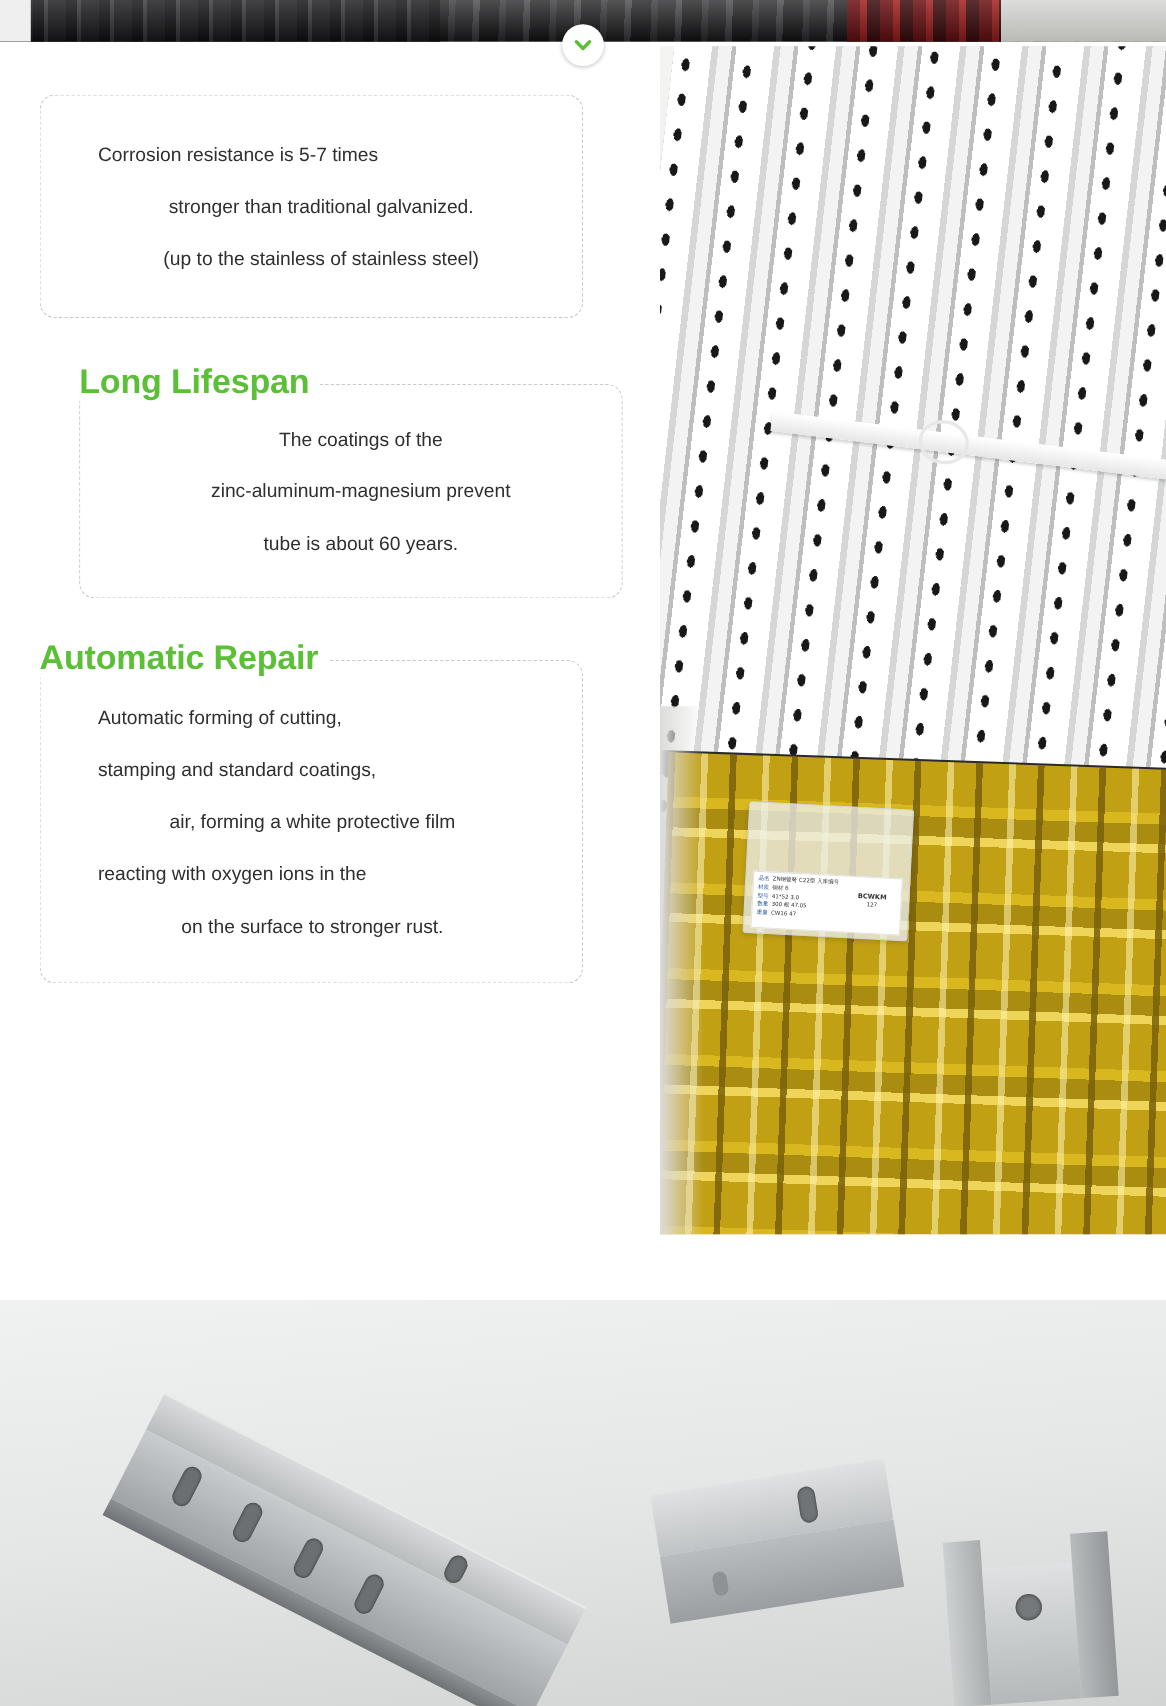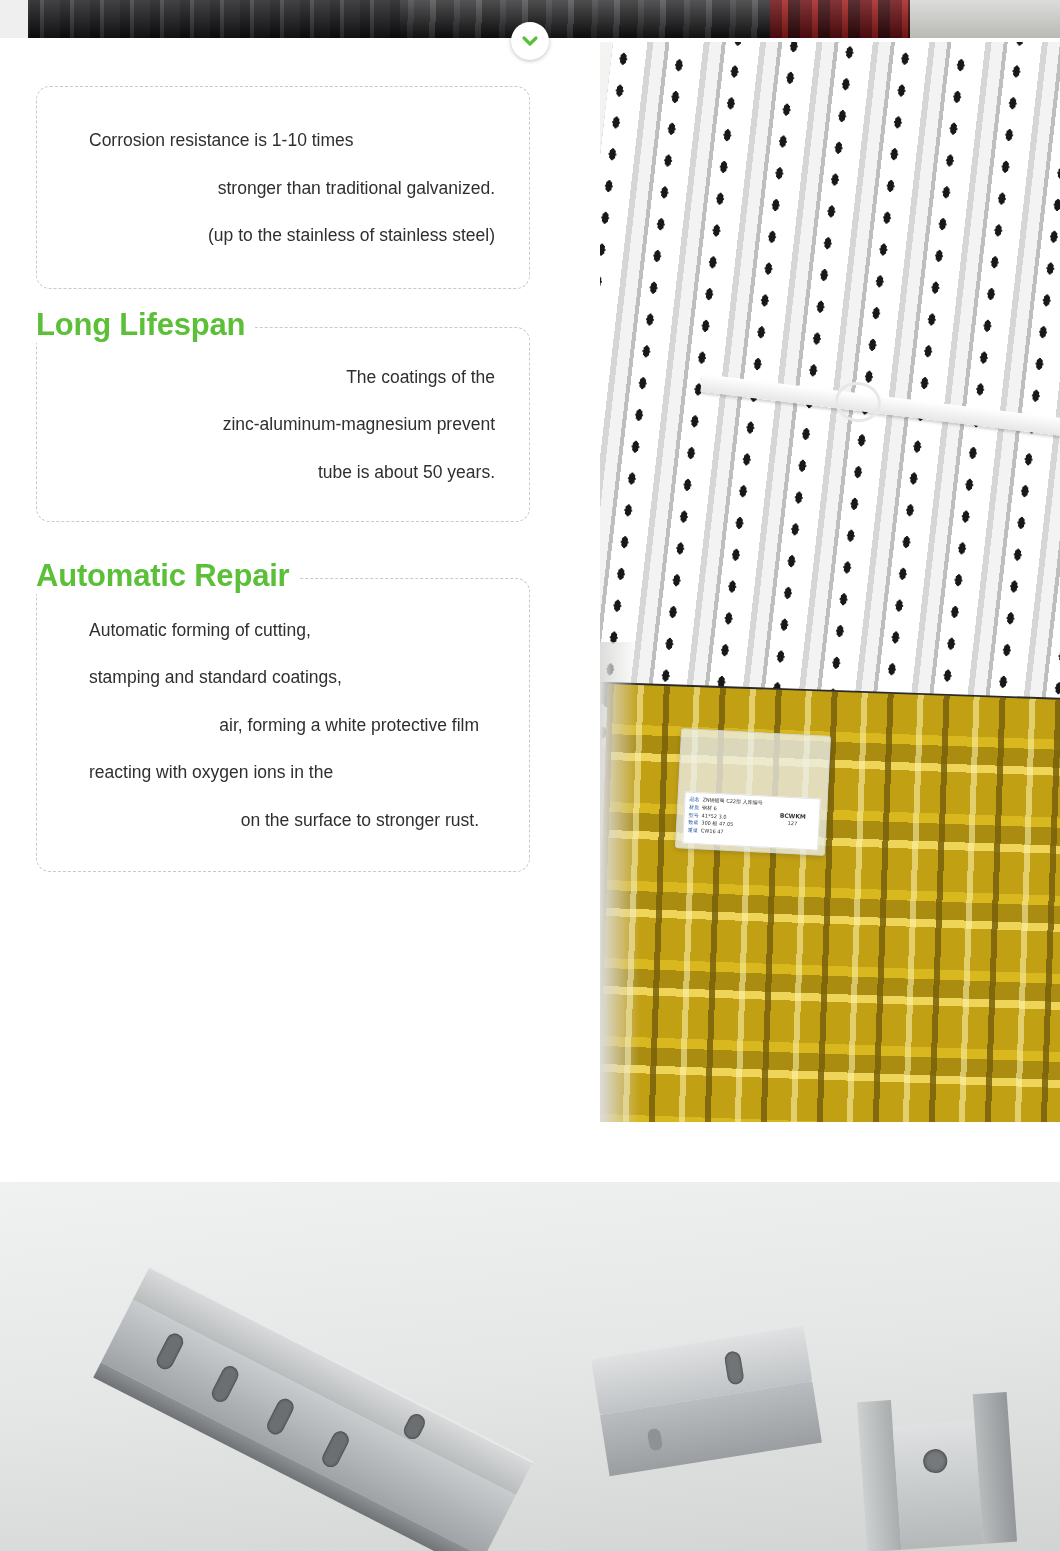--- a/index.html
+++ b/index.html
@@ -238,24 +238,24 @@
     border-radius: 14px;
     padding: 34px 34px 26px 52px;
   }
   .feature-text {
     font-size: 17.5px;
     line-height: 2.72;
     color: #2f2f2f;
     text-align: justify;
     text-justify: inter-word;
   }
-  .feature-text.nojustify { text-align: right; }
+  .feature-text.nojustify { text-align: center; }
 
   #f1 .feature-box { margin-top: -14px; padding: 30px 34px 28px 52px; }
-  #f2 { margin-top: 18px; }
+  #f2 { margin-top: 40px; padding-left: 36px; }
   #f2 .feature-box { width: 494px; padding: 26px 34px 24px 52px; }
   #f3 { margin-top: 36px; }
   #f3 .feature-box { width: 494px; padding: 28px 50px 26px 52px; }
 
   
   .photo-bottom {
     position: absolute;
     top: 1182px; left: 0;
     width: 1060px; height: 369px;
     overflow: hidden;
@@ -404,32 +404,32 @@
           <span>127</span>
         </div>
       </div>
     </div>
   </div>
 
   <div class="content-left">
 
     <div class="feature" id="f1">
       <div class="feature-box">
-        <div class="feature-text">Corrosion resistance is 1-10 times</div>
+        <div class="feature-text">Corrosion resistance is 5-7 times</div>
         <div class="feature-text nojustify">stronger than traditional galvanized.</div>
         <div class="feature-text nojustify">(up to the stainless of stainless steel)</div>
       </div>
     </div>
 
     <div class="feature" id="f2">
       <div class="feature-title">Long Lifespan</div>
       <div class="feature-box">
         <div class="feature-text nojustify">The coatings of the</div>
         <div class="feature-text nojustify">zinc-aluminum-magnesium prevent</div>
-        <div class="feature-text nojustify">tube is about 50 years.</div>
+        <div class="feature-text nojustify">tube is about 60 years.</div>
       </div>
     </div>
 
     <div class="feature" id="f3">
       <div class="feature-title">Automatic Repair</div>
       <div class="feature-box">
         <div class="feature-text">Automatic forming of cutting,</div>
         <div class="feature-text">stamping and standard coatings,</div>
         <div class="feature-text nojustify">air, forming a white protective film</div>
         <div class="feature-text">reacting with oxygen ions in the</div>

